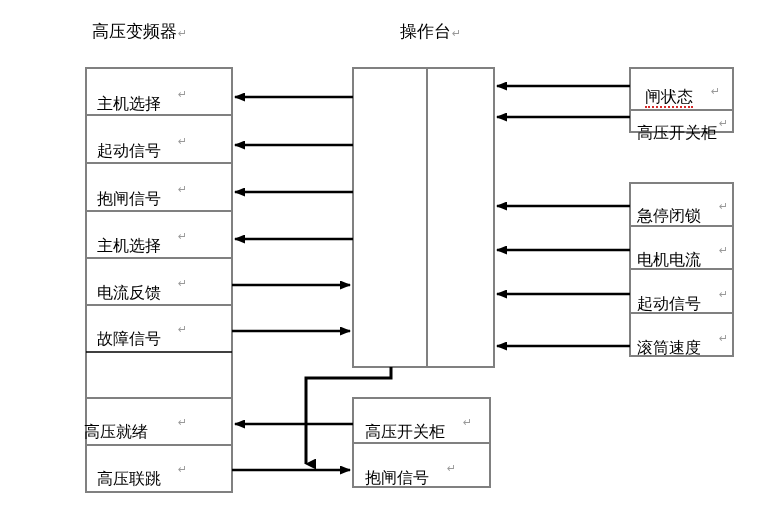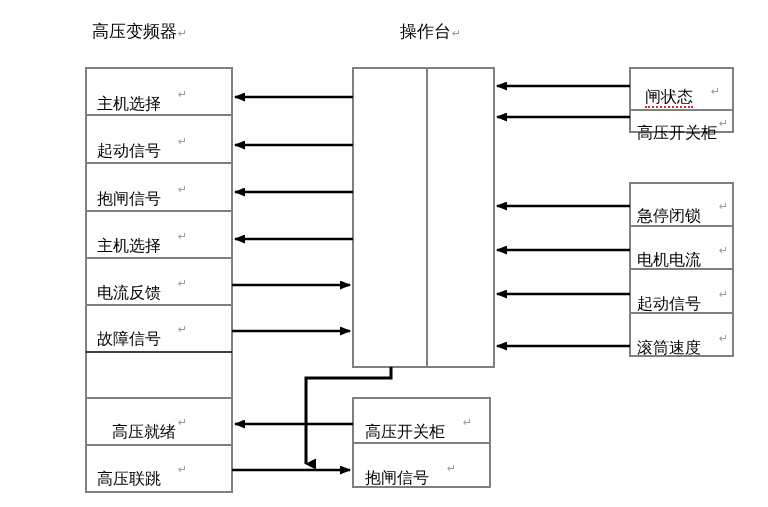--- a/index.html
+++ b/index.html
@@ -149,21 +149,21 @@
 
   <div class="cell-label" style="left:97px; top:225px;">主机选择</div>
   <span class="pilcrow" style="position:absolute; left:177px; top:230px;">↵</span>
 
   <div class="cell-label" style="left:97px; top:272px;">电流反馈</div>
   <span class="pilcrow" style="position:absolute; left:177px; top:277px;">↵</span>
 
   <div class="cell-label" style="left:97px; top:318px;">故障信号</div>
   <span class="pilcrow" style="position:absolute; left:177px; top:323px;">↵</span>
 
-  <div class="cell-label" style="left:112px; top:411px;">高压就绪</div>
+  <div class="cell-label" style="left:84px; top:411px;">高压就绪</div>
   <span class="pilcrow" style="position:absolute; left:177px; top:416px;">↵</span>
 
   <div class="cell-label" style="left:97px; top:458px;">高压联跳</div>
   <span class="pilcrow" style="position:absolute; left:177px; top:463px;">↵</span>
 
   <div class="cell-label misspelled" style="left:645px; top:76px;">闸状态</div>
   <span class="pilcrow" style="position:absolute; left:710px; top:85px;">↵</span>
 
   <div class="cell-label" style="left:637px; top:112px;">高压开关柜</div>
   <span class="pilcrow" style="position:absolute; left:718px; top:117px;">↵</span>

